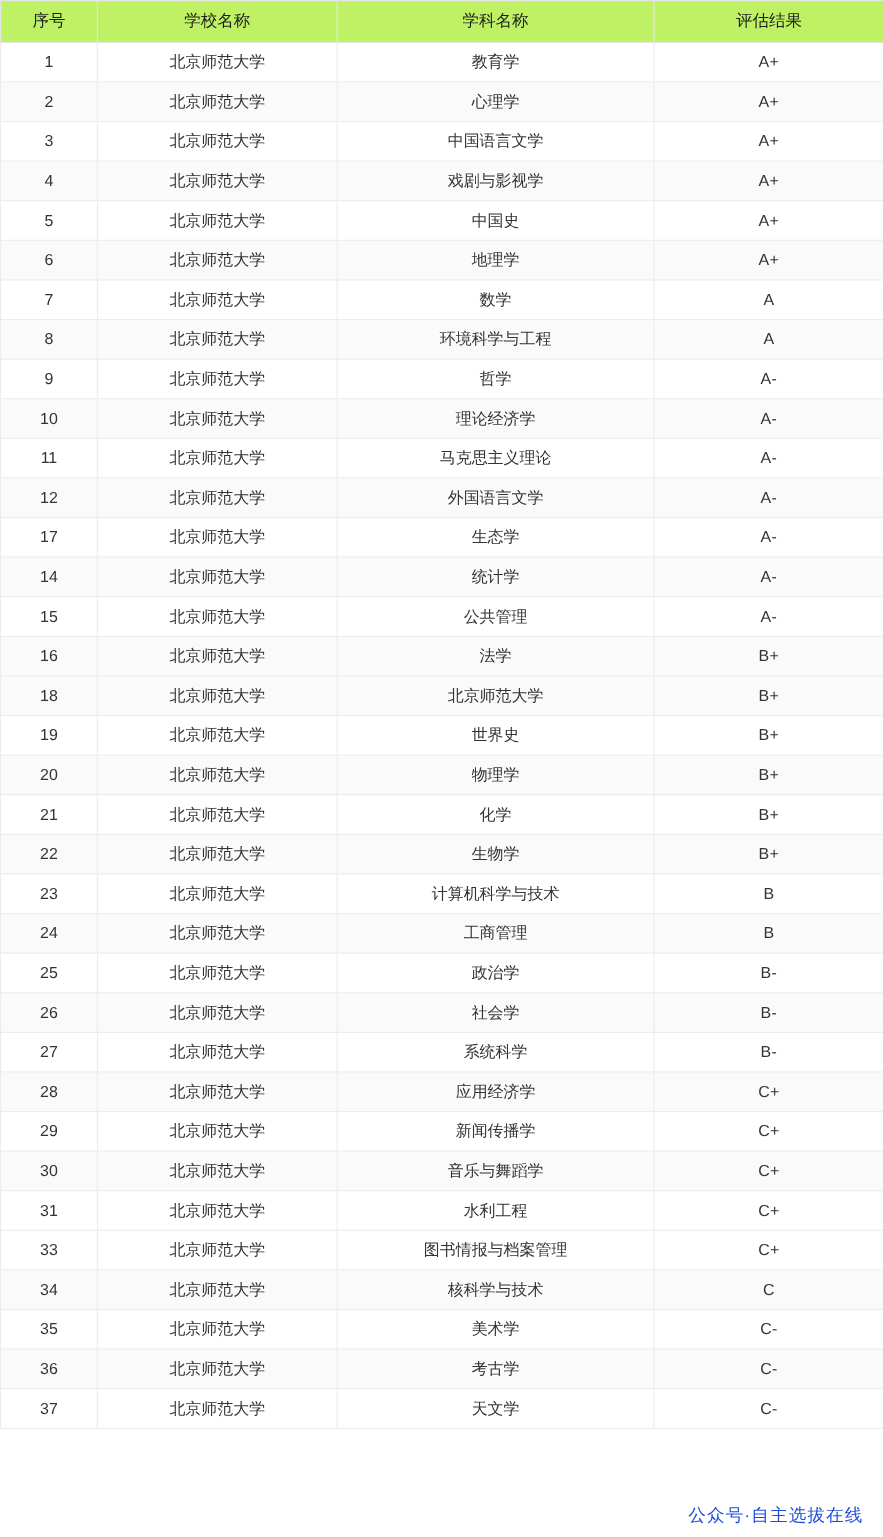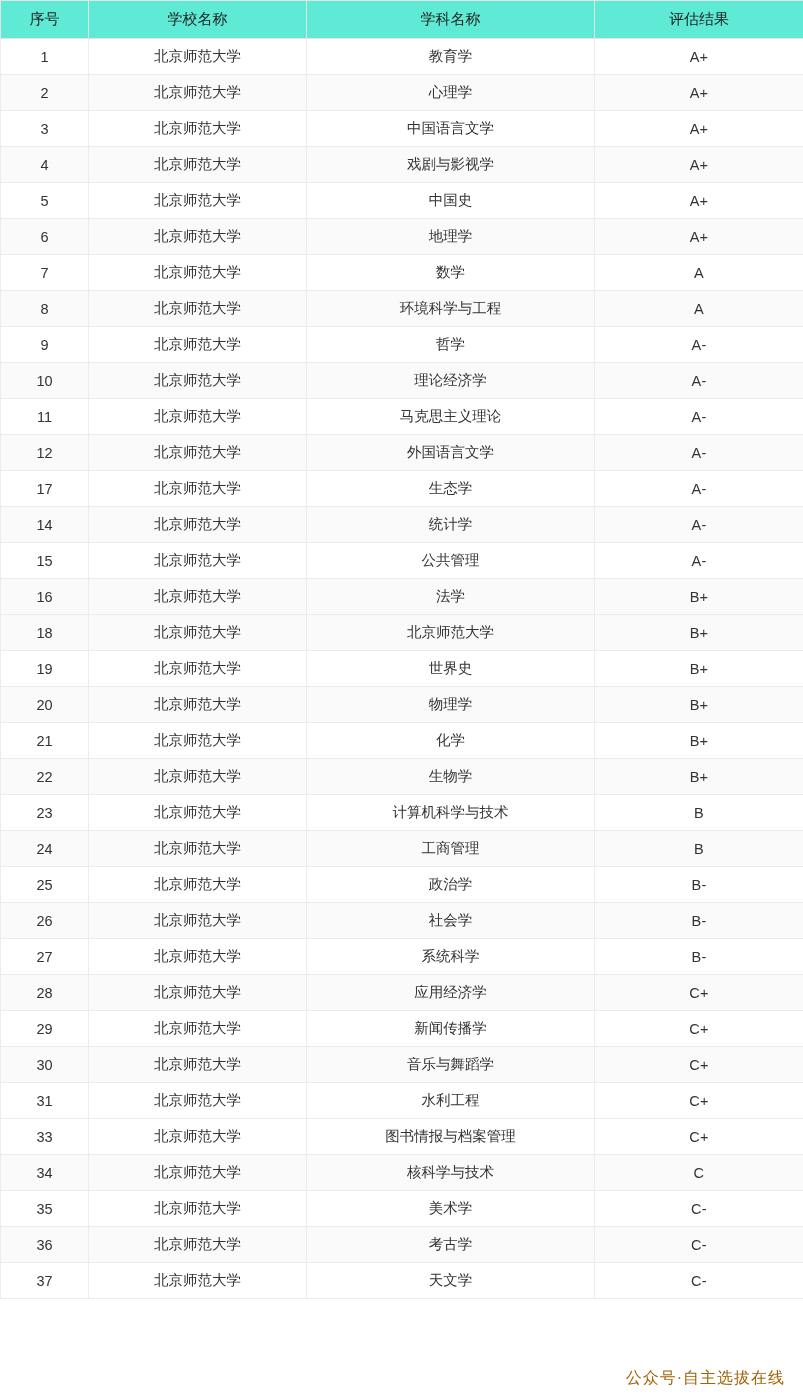--- a/index.html
+++ b/index.html
@@ -20,21 +20,21 @@
     border-collapse: collapse;
     table-layout: fixed;
     font-size: 14.5px;
   }
   table.rank-table col.col-index { width: 88px; }
   table.rank-table col.col-school { width: 218px; }
   table.rank-table col.col-subject { width: 288px; }
   table.rank-table col.col-result { width: 209px; }
 
   table.rank-table th {
-    background: #5eead4;
+    background: #bef264;
     font-weight: normal;
     color: #1f1f1f;
     height: 35px;
     border: 1px solid #e4e4e4;
     font-size: 15px;
     text-align: center;
     vertical-align: middle;
   }
   table.rank-table td {
     height: 35px;
@@ -55,21 +55,21 @@
     color: #3a3a3a;
   }
   td.cell-result {
     letter-spacing: 0.3px;
   }
   .watermark {
     position: absolute;
     right: 18px;
     bottom: 8px;
     font-size: 16px;
-    color: #a16207;
+    color: #1d4ed8;
     font-family: "Liberation Sans", sans-serif;
     white-space: nowrap;
     letter-spacing: 1px;
   }
 </style>
 </head>
 <body>
 
 <table class="rank-table">
   <colgroup>

